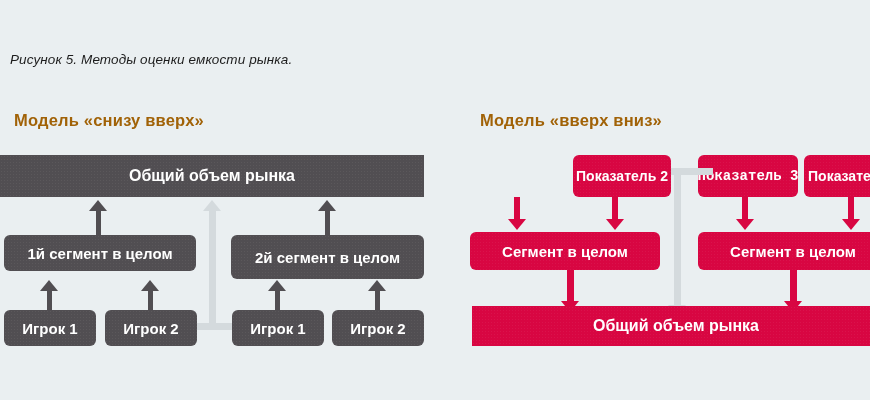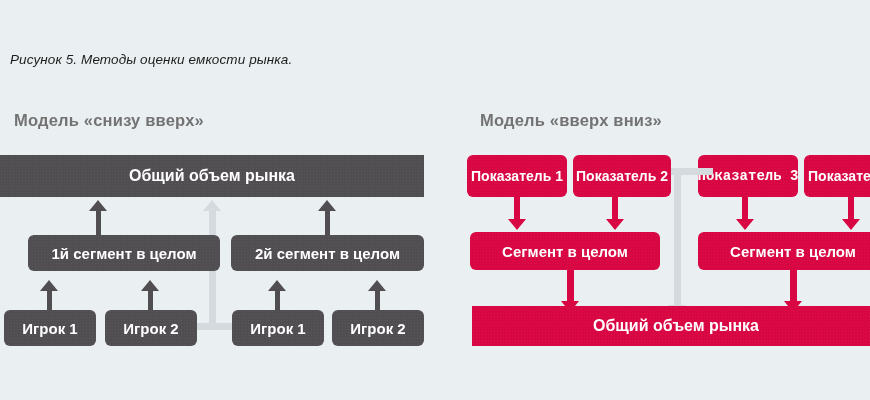--- a/index.html
+++ b/index.html
@@ -15,21 +15,21 @@
   
   .caption{
     position:absolute;left:10px;top:52px;
     font-style:italic;font-size:13.5px;color:#1c1c1c;
     letter-spacing:.1px;white-space:nowrap;
   }
 
   
   .heading{
     position:absolute;
-    font-size:16.5px;font-weight:bold;color:#737373;
+    font-size:16.5px;font-weight:bold;color:#a16207;
     white-space:nowrap;letter-spacing:.2px;
   }
   #h-left{left:14px;top:111px;}
   #h-right{left:480px;top:111px;}
 
   
   .node{
     position:absolute;
     display:flex;align-items:center;justify-content:center;
     color:#ffffff;font-weight:bold;
@@ -89,43 +89,42 @@
   <div class="conn bar-grey" style="left:96px;top:210px;width:5px;height:25px;"></div>
   <div class="tri tri-up-grey" style="left:89px;top:200px;"></div>
 
   <div class="conn bar-grey" style="left:325px;top:210px;width:5px;height:25px;"></div>
   <div class="tri tri-up-grey" style="left:318px;top:200px;"></div>
 
   <div class="conn bar-light" style="left:209px;top:210px;width:7px;height:120px;"></div>
   <div class="conn bar-light" style="left:196px;top:323px;width:38px;height:7px;"></div>
   <div class="tri tri-up-light" style="left:203px;top:200px;"></div>
 
-  <div class="node grey r6" style="left:4px;top:235px;width:192px;height:36px;font-size:15px;margin-left:24px;">1й сегмент в целом</div>
-  <div class="node grey r6" style="left:231px;top:235px;width:193px;height:36px;font-size:15px;">2й сегмент в целом</div>
+  <div class="node grey r6" style="left:4px;top:235px;width:192px;height:36px;font-size:15px;">1й сегмент в целом</div>
+  <div class="node grey r6" style="left:231px;top:235px;width:193px;height:44px;font-size:15px;">2й сегмент в целом</div>
 
   <div class="conn bar-grey" style="left:47px;top:290px;width:5px;height:20px;"></div>
   <div class="tri tri-up-grey" style="left:40px;top:280px;"></div>
 
   <div class="conn bar-grey" style="left:148px;top:290px;width:5px;height:20px;"></div>
   <div class="tri tri-up-grey" style="left:141px;top:280px;"></div>
 
   <div class="conn bar-grey" style="left:275px;top:290px;width:5px;height:20px;"></div>
   <div class="tri tri-up-grey" style="left:268px;top:280px;"></div>
 
   <div class="conn bar-grey" style="left:375px;top:290px;width:5px;height:20px;"></div>
   <div class="tri tri-up-grey" style="left:368px;top:280px;"></div>
 
   <div class="node grey r6" style="left:4px;top:310px;width:92px;height:36px;font-size:15px;">Игрок 1</div>
   <div class="node grey r6" style="left:105px;top:310px;width:92px;height:36px;font-size:15px;">Игрок 2</div>
   <div class="node grey r6" style="left:232px;top:310px;width:92px;height:36px;font-size:15px;">Игрок 1</div>
   <div class="node grey r6" style="left:332px;top:310px;width:92px;height:36px;font-size:15px;">Игрок 2</div>
 
   <div class="heading" id="h-right">Модель «вверх вниз»</div>
 
-  <div class="node red r6" style="left:467px;top:155px;width:100px;height:42px;font-size:14px;">Показатель 1</div>
   <div class="node red r6" style="left:573px;top:155px;width:98px;height:42px;font-size:14px;">Показатель 2</div>
   <div class="node red r6" style="left:698px;top:155px;width:100px;height:42px;font-size:14px;font-family:Liberation Mono, monospace;">Показатель 3</div>
   <div class="node red r6" style="left:804px;top:155px;width:100px;height:42px;font-size:14px;">Показатель 4</div>
 
   <div class="conn bar-red" style="left:514px;top:197px;width:6px;height:24px;"></div>
   <div class="tri tri-down-red" style="left:508px;top:219px;"></div>
 
   <div class="conn bar-red" style="left:612px;top:197px;width:6px;height:24px;"></div>
   <div class="tri tri-down-red" style="left:606px;top:219px;"></div>
 

